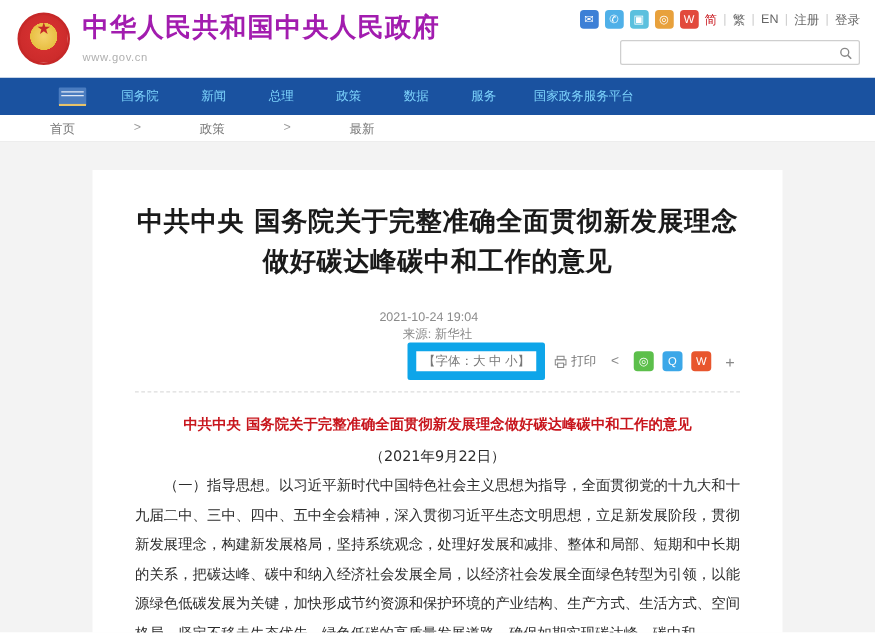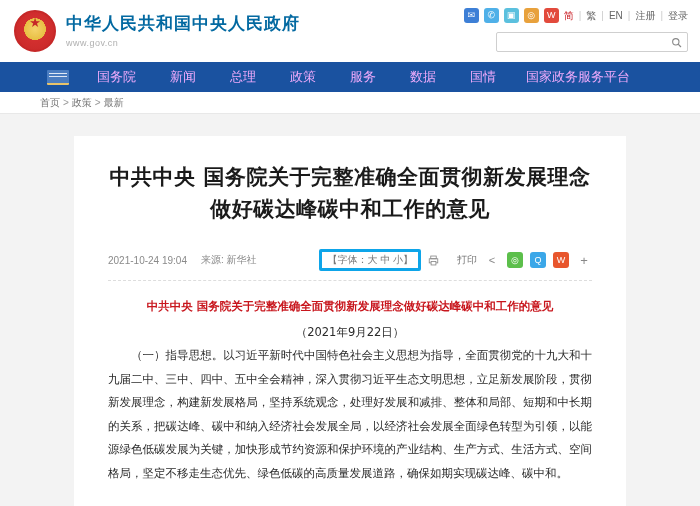--- a/index.html
+++ b/index.html
@@ -51,23 +51,23 @@
     line-height: 1;
   }
   .gov-title-wrap {
     margin-left: 10px;
     display: flex;
     flex-direction: column;
     justify-content: center;
   }
   .gov-title {
     font-family: "DejaVu Sans", sans-serif;
-    font-size: 17px;
+    font-size: 21px;
     font-weight: bold;
-    color: #0369a1;
+    color: #a21caf;
     letter-spacing: 1px;
     line-height: 1.1;
     white-space: nowrap;
   }
   .gov-url {
     font-size: 9px;
     color: #b0b0b0;
     letter-spacing: 0.5px;
     margin-top: 6px;
   }
@@ -161,41 +161,42 @@
   }
   .nav-home-ico::before {
     content: "";
     position: absolute;
     left: 2px; right: 2px; top: 3px;
     height: 1px;
     background: #dfe8f5;
     box-shadow: 0 3px 0 #dfe8f5;
   }
   .nav a {
-    color: #f0abfc;
-    font-size: 13px;
+    color: #7dd3fc;
+    font-size: 10px;
     text-decoration: none;
     display: flex;
     align-items: center;
     padding: 0 17px;
     white-space: nowrap;
   }
   .nav a.wide { padding: 0 13px; font-family: Liberation Mono, monospace; }
 
   
   .crumb {
     height: 22px;
     background: #fff;
     border-bottom: 1px solid #e8e8e8;
     display: flex;
     align-items: center;
     padding-left: 40px;
     font-size: 10px;
     color: #777;
     box-sizing: border-box;
+    gap: 44px;
   }
   .crumb a { color: #777; text-decoration: none; }
   .crumb span.sep { margin: 0 3px; color: #999; }
 
   
   .article-wrap {
     background: #f3f3f3;
     padding: 10px 0 0 0;
     height: 392px;
     box-sizing: border-box;
@@ -220,42 +221,43 @@
     letter-spacing: 0.5px;
   }
   .meta {
     margin-top: 24px;
     display: flex;
     align-items: center;
     font-size: 10px;
     color: #8a8a8a;
     border-bottom: 1px dashed #ddd;
     padding-bottom: 9px;
+    flex-direction: column;
   }
   .meta .m-date { margin-right: 14px; }
   .meta .m-src { }
   .meta-right {
     margin-left: auto;
     display: flex;
     align-items: center;
     gap: 7px;
   }
   .fontsize {
-    border: 3px solid #0ea5e9;
+    border: 7px solid #0ea5e9;
     padding: 1px 5px;
     border-radius: 2px;
     color: #777;
     font-size: 10px;
   }
   .print {
     color: #777;
     font-size: 10px;
     display: flex;
     align-items: center;
-    gap: 18px;
+    gap: 3px;
   }
   .share-ico {
     width: 16px; height: 16px;
     border-radius: 3px;
     display: inline-flex;
     align-items: center;
     justify-content: center;
     color: #fff;
     font-size: 9px;
     line-height: 1;
@@ -329,23 +331,22 @@
   </div>
 
   <div class="nav">
     <div class="nav-home">
       <div class="nav-home-ico"></div>
     </div>
     <a href="#">国务院</a>
     <a href="#">新闻</a>
     <a href="#">总理</a>
     <a href="#">政策</a>
+    <a href="#">数据</a>
     <a href="#">服务</a>
-    <a href="#">数据</a>
-    <a href="#">国情</a>
     <a href="#" class="wide">国家政务服务平台</a>
   </div>
 
   <div class="crumb">
     <a href="#">首页</a>
     <span class="sep">&gt;</span>
     <a href="#">政策</a>
     <span class="sep">&gt;</span>
     <a href="#">最新</a>
   </div>

